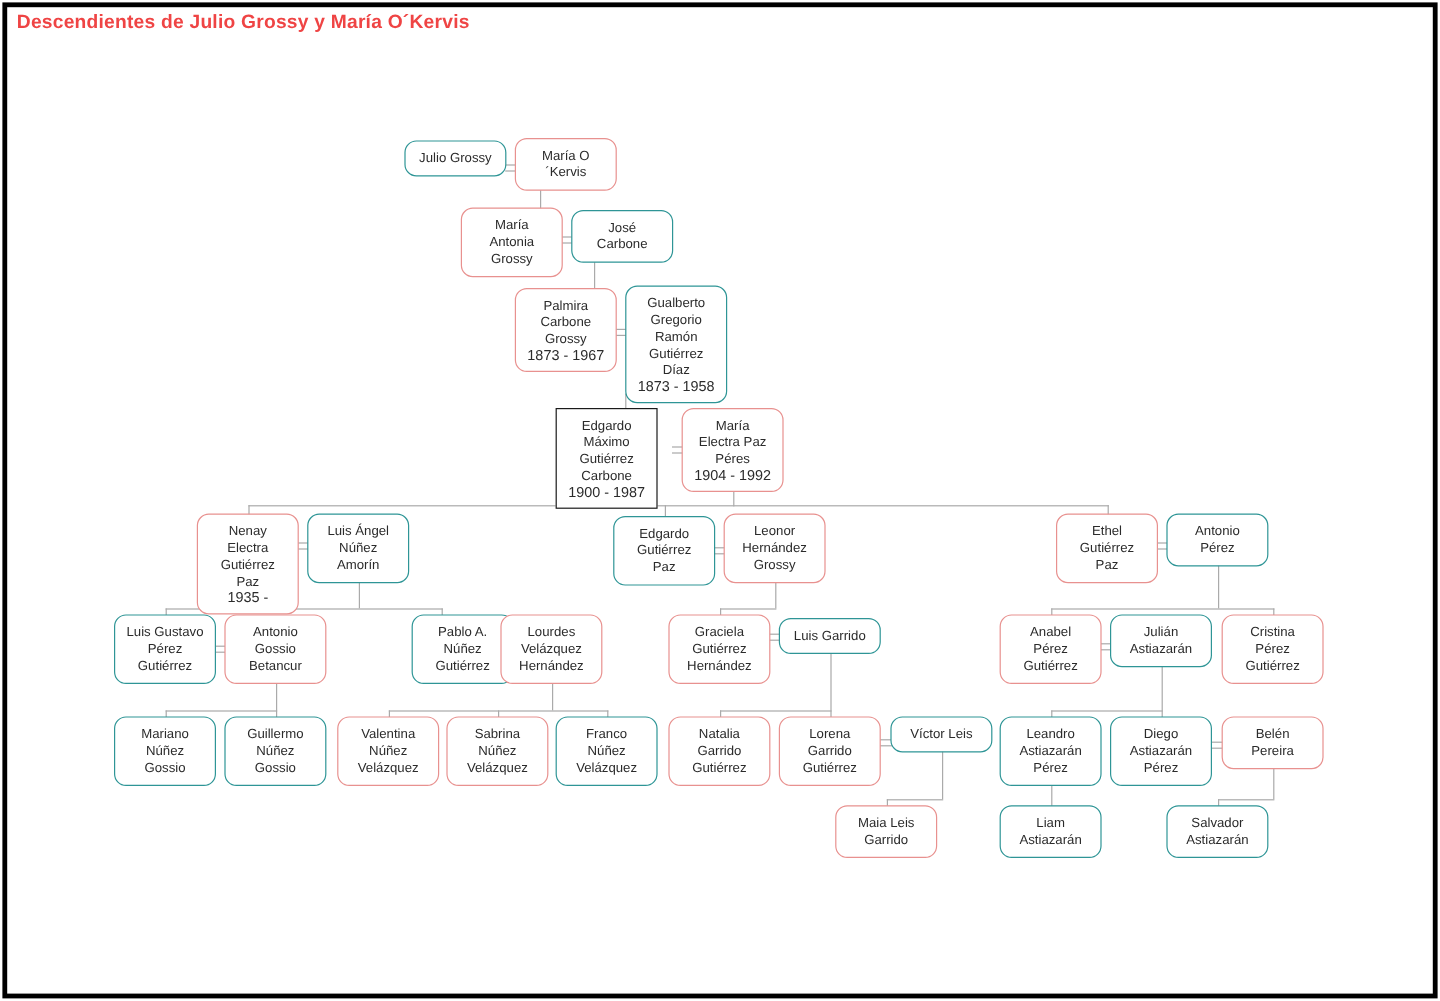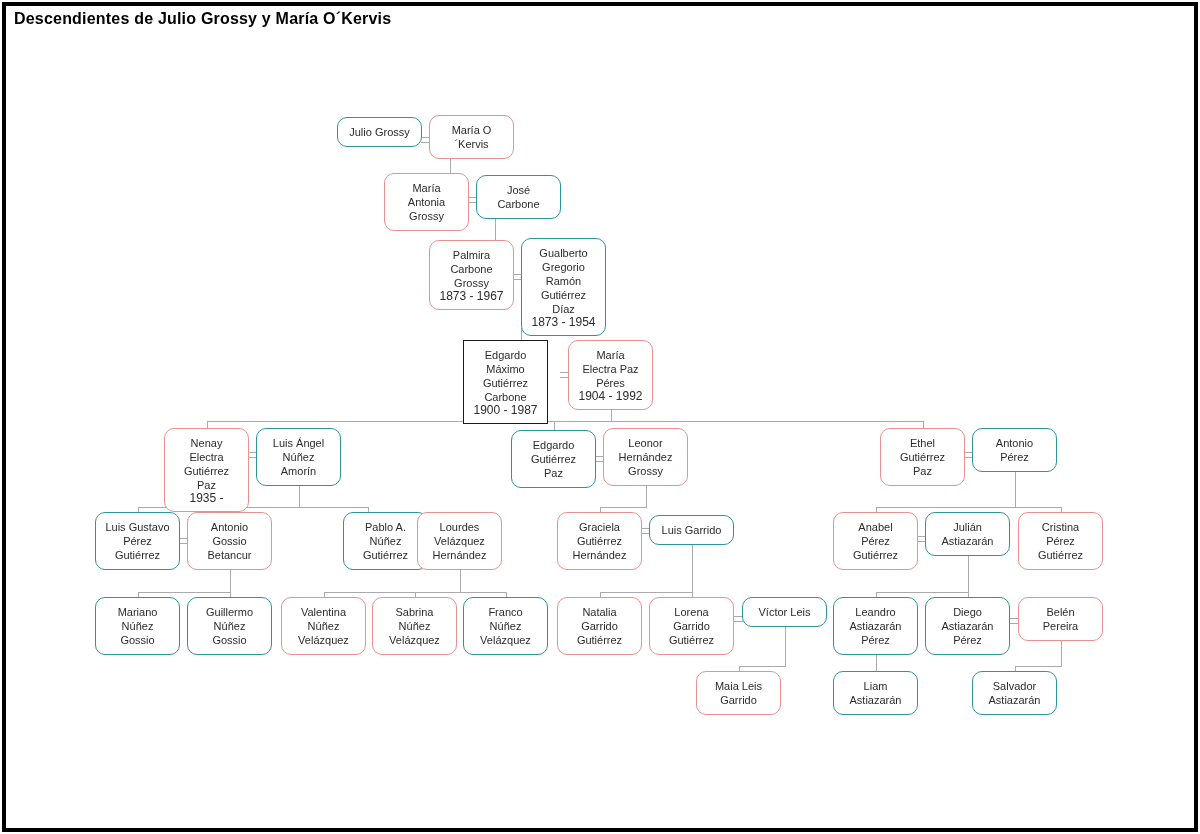--- a/index.html
+++ b/index.html
@@ -6,21 +6,21 @@
   #stage {
     position:relative; width:1200px; height:834px; background:#ffffff;
     font-family:"Liberation Sans", sans-serif; overflow:hidden;
   }
   #frame {
     position:absolute; left:2px; top:2px; width:1188px; height:822px;
     border:4px solid #000000; background:#ffffff;
   }
   #chart-title {
     position:absolute; left:14px; top:10px;
-    font-size:16px; font-weight:bold; color:#000000; letter-spacing:0.2px;
+    font-size:16px; font-weight:bold; color:#ef4444; letter-spacing:0.2px;
   }
   .person {
     position:absolute; width:85px; box-sizing:border-box; z-index:2;
     background:#ffffff; border:1.5px solid #888; border-radius:10px;
     padding:7px 9px; text-align:center;
     font-size:11px; line-height:14px; color:#2b2b2b;
   }
   .person.m  { border-color:#2e9596; }
   .person.f  { border-color:#e8918f; }
   .person.hl { border-color:#1a1a1a; border-radius:0; }
@@ -116,21 +116,21 @@
   <div class="person m" style="left:476px;top:175px">
       <span class="nm">José Carbone</span>
     </div>
 
   <div class="person f" style="left:429px;top:240px">
       <span class="nm">Palmira Carbone Grossy</span>
       <span class="dt">1873 - 1967</span>
     </div>
   <div class="person m" style="left:521px;top:238px">
       <span class="nm">Gualberto Gregorio Ramón Gutiérrez Díaz</span>
-      <span class="dt">1873 - 1954</span>
+      <span class="dt">1873 - 1958</span>
     </div>
 
   <div class="person hl" style="left:463px;top:340px">
       <span class="nm">Edgardo Máximo Gutiérrez Carbone</span>
       <span class="dt">1900 - 1987</span>
     </div>
   <div class="person f" style="left:568px;top:340px">
       <span class="nm">María Electra Paz Péres</span>
       <span class="dt">1904 - 1992</span>
     </div>

